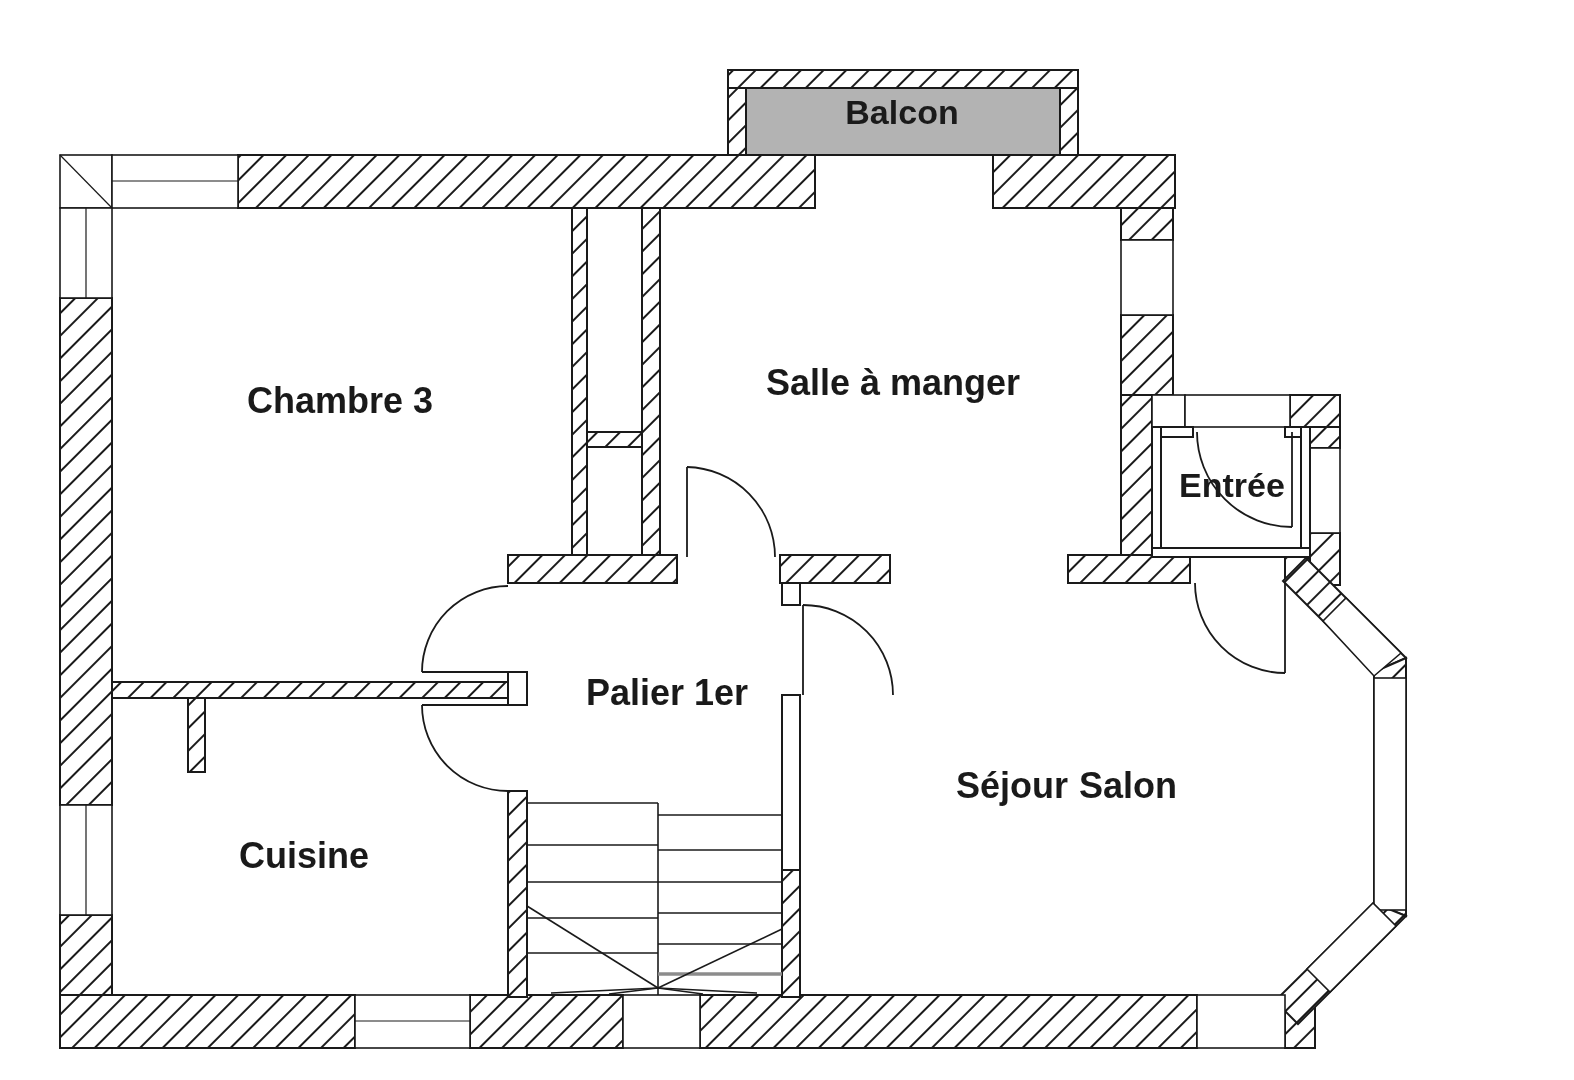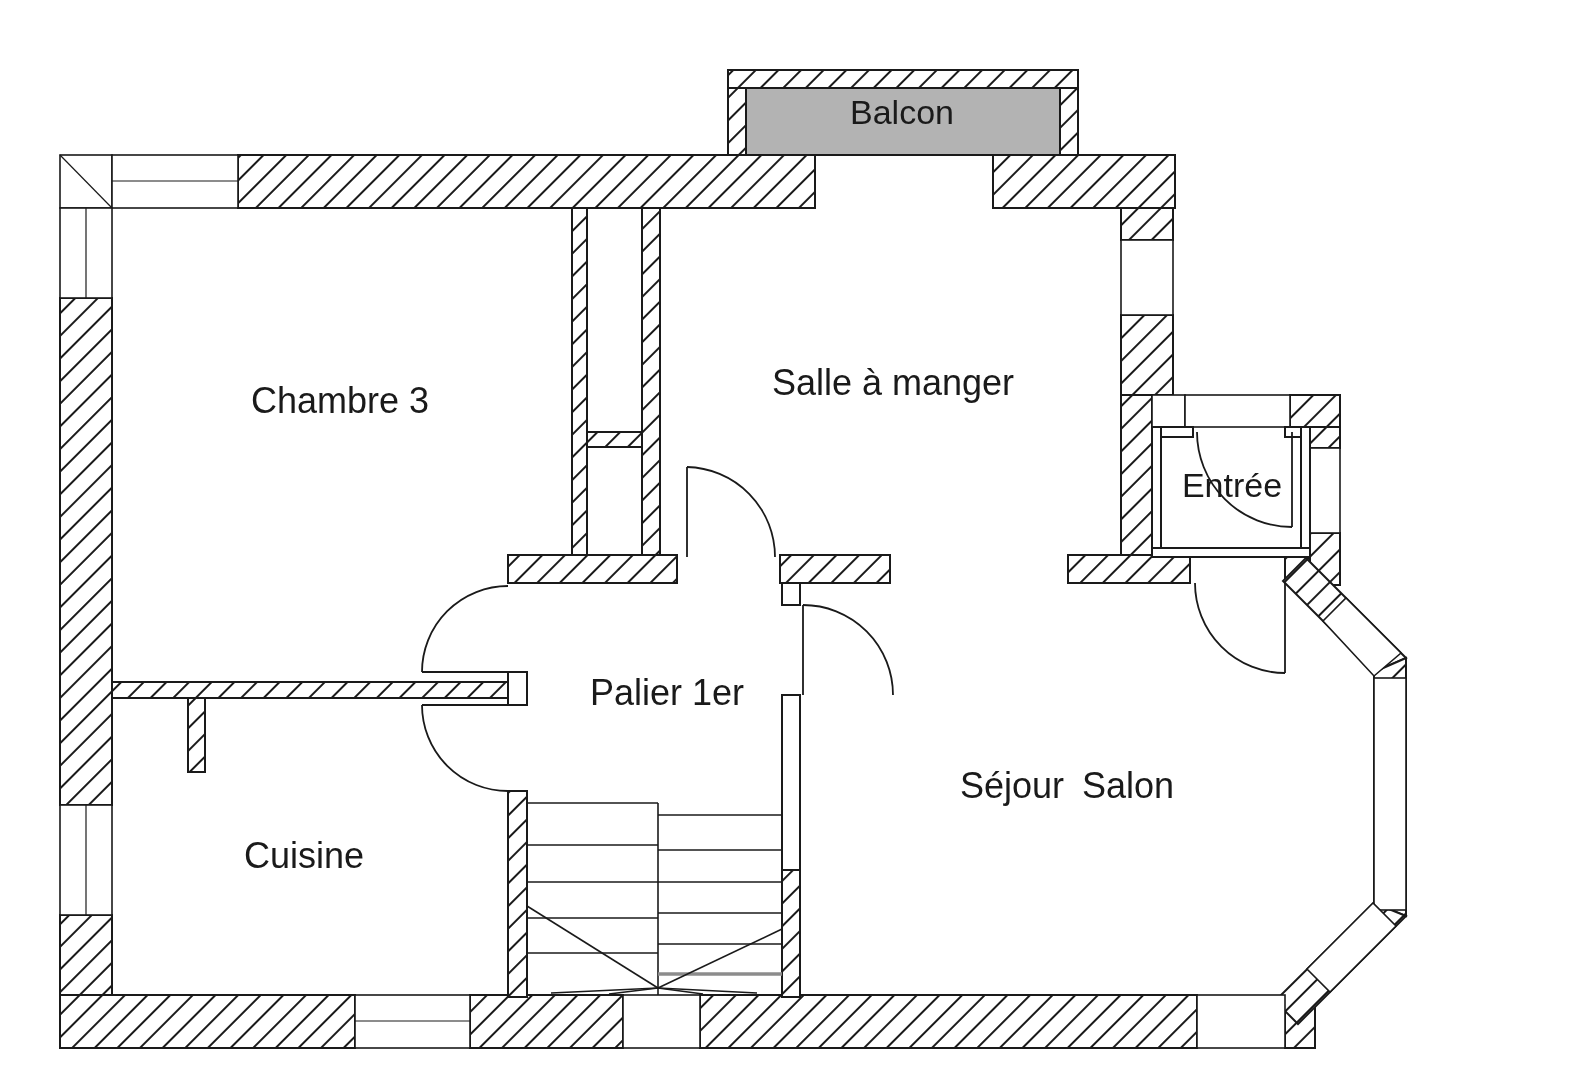--- a/index.html
+++ b/index.html
@@ -1,17 +1,17 @@
 <!DOCTYPE html>
 <html><head>
 <meta charset="utf-8">
 <style>
   html,body{margin:0;padding:0;background:#ffffff;}
   #stage{position:relative;width:1574px;height:1080px;background:#ffffff;overflow:hidden;
-         font-family:"Liberation Sans", sans-serif;}
+         font-family:"Liberation Sans", sans-serif;font-weight:bold;}
   svg{position:absolute;left:0;top:0;}
   .wall{fill:url(#hatch);stroke:#1a1a1a;stroke-width:2;}
   .plainwall{fill:#ffffff;stroke:#1a1a1a;stroke-width:2;}
   .window{fill:#ffffff;stroke:#1a1a1a;stroke-width:1.6;}
   .thinline{stroke:#1a1a1a;stroke-width:1.2;fill:none;}
   .doorline{stroke:#1a1a1a;stroke-width:1.8;fill:none;}
   .stairline{stroke:#1a1a1a;stroke-width:1.6;fill:none;}
   .stairgray{stroke:#8c8c8c;stroke-width:3.5;fill:none;}
   .roomlabel{fill:#1a1a1a;font-family:"Liberation Sans", sans-serif;text-anchor:middle;}
 </style>

